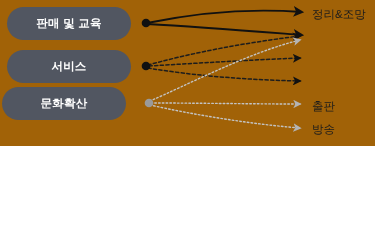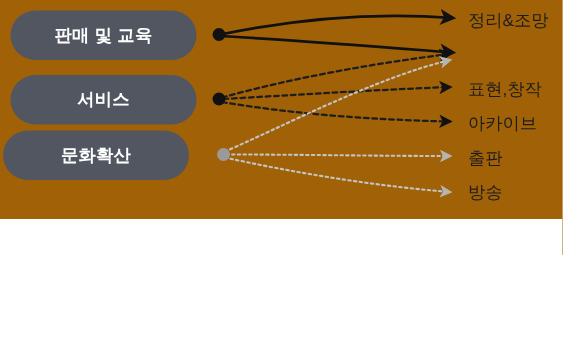--- a/index.html
+++ b/index.html
@@ -100,18 +100,16 @@
     <span>판매 및 교육</span>
   </div>
   <div class="pill pill-1">
     <span>서비스</span>
   </div>
   <div class="pill pill-2">
     <span>문화확산</span>
   </div>
 
   <div class="target-label tl-0">정리&amp;조망</div>
-  <div class="target-label tl-2">표현,창작</div>
-  <div class="target-label tl-3">아카이브</div>
   <div class="target-label tl-4">출판</div>
   <div class="target-label tl-5">방송</div>
 
 </div>
 
 </body></html>

